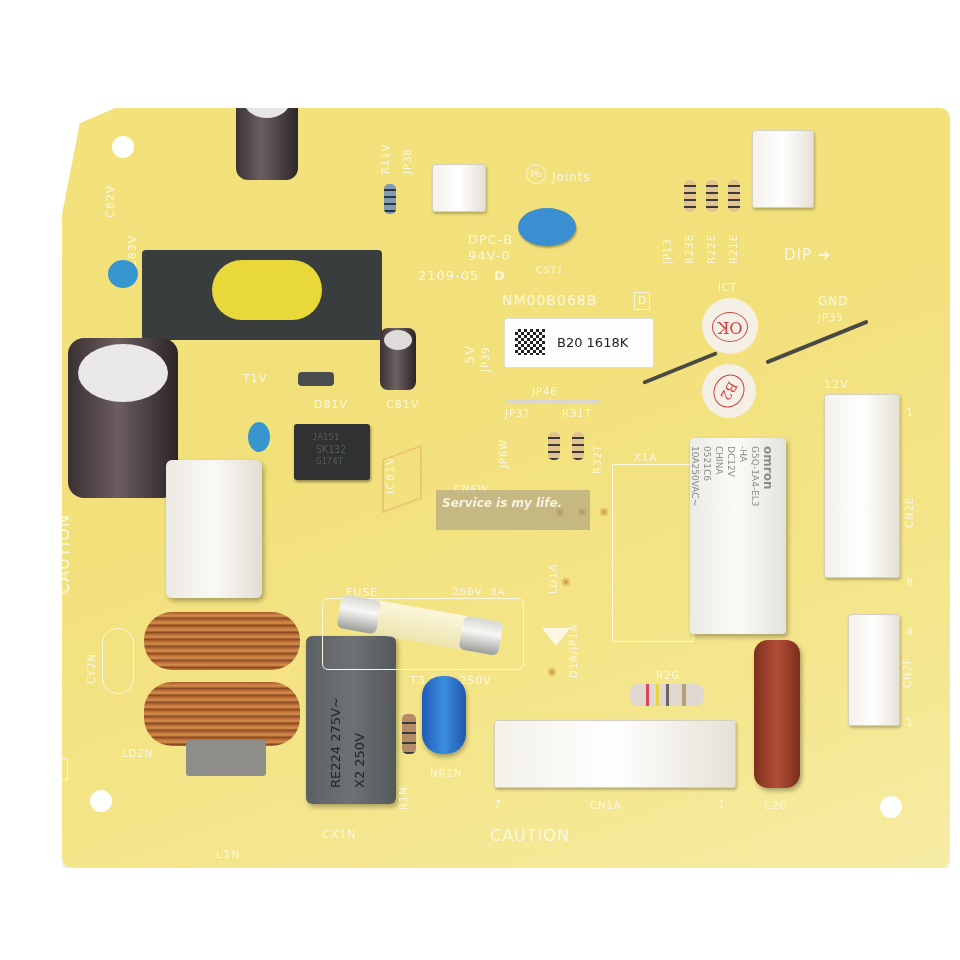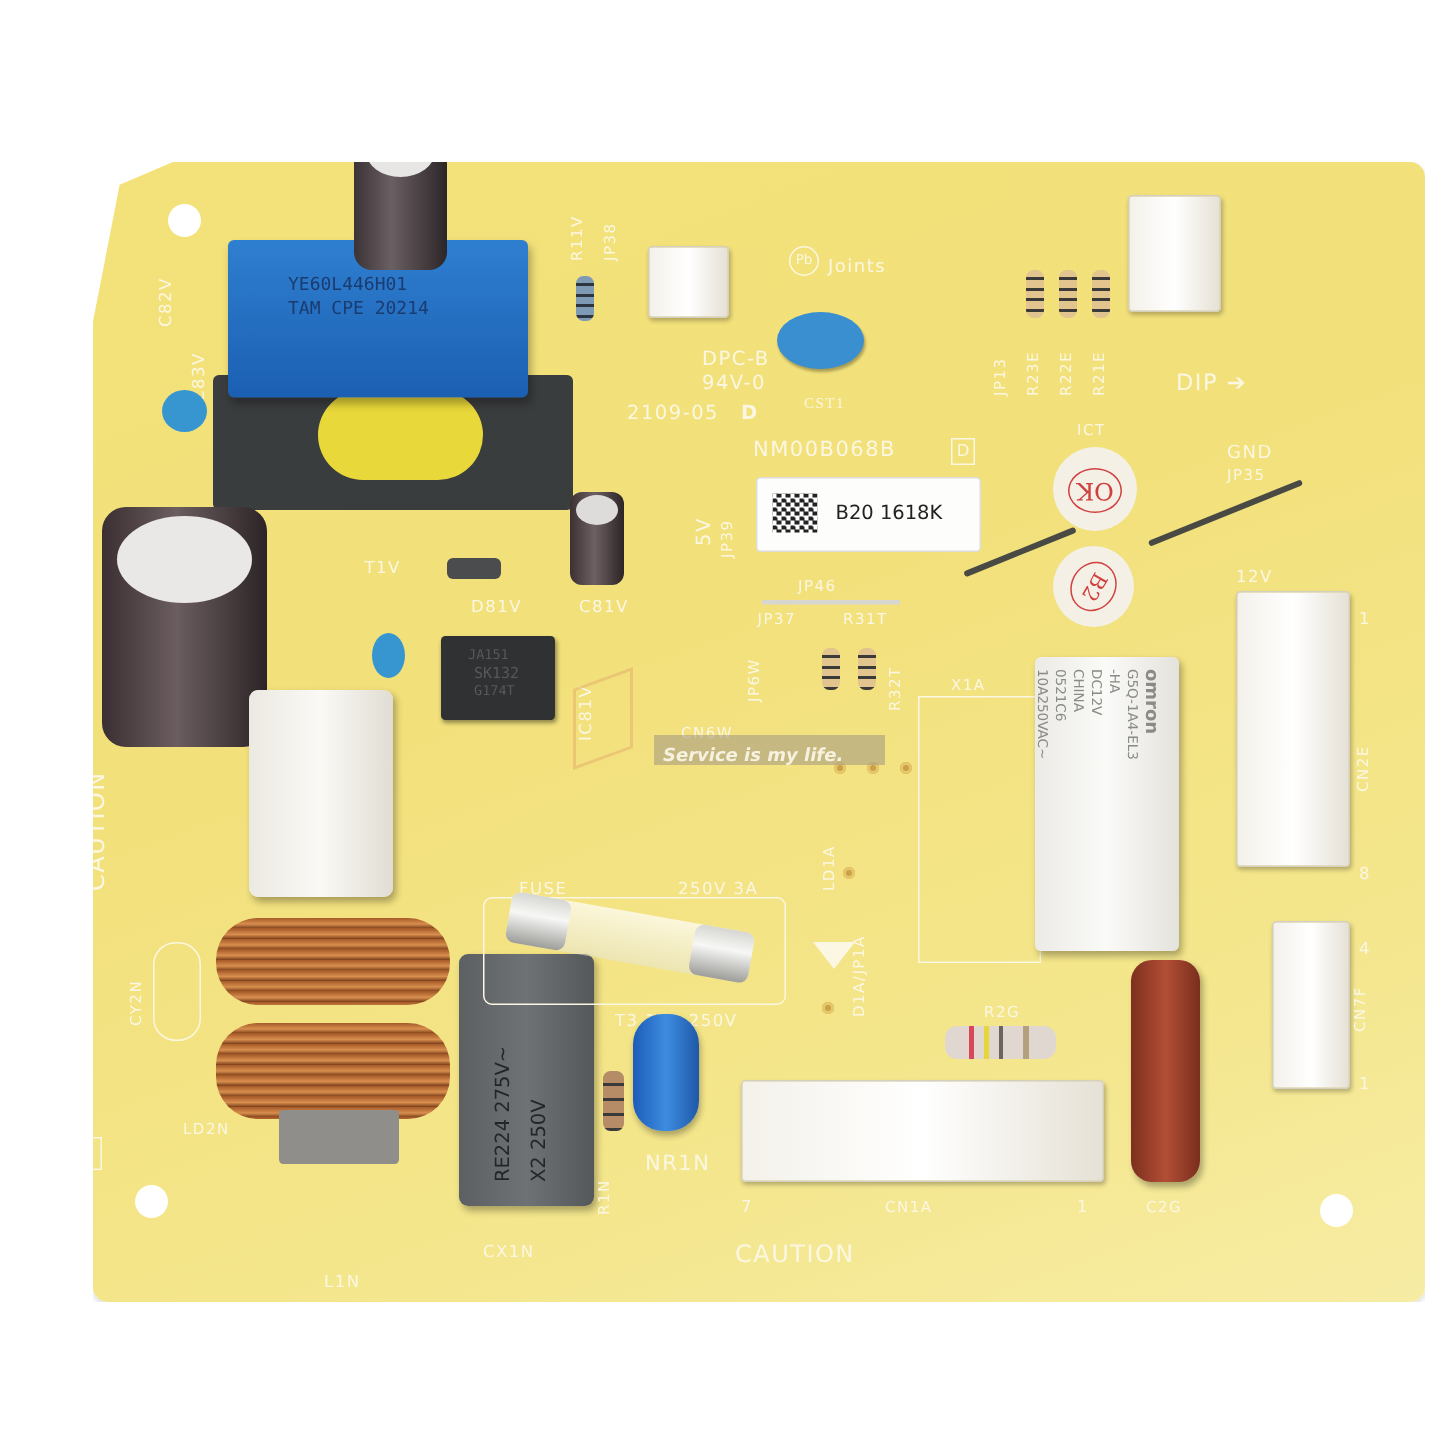--- a/index.html
+++ b/index.html
@@ -25,24 +25,20 @@
   <div class="hole" style="left:50px;top:28px;width:22px;height:22px;"></div>
   <div class="hole" style="left:28px;top:682px;width:22px;height:22px;"></div>
   <div class="hole" style="left:818px;top:688px;width:22px;height:22px;"></div>
 
   <div class="silk v" style="left:42px;top:110px;">C82V</div>
   <div class="silk v" style="left:64px;top:160px;">C83V</div>
 
   <div class="abs" style="left:80px;top:52px;width:240px;height:180px;">
     <div class="abs" style="left:0;top:90px;width:240px;height:90px;background:#3a3d3e;border-radius:4px;"></div>
     <div class="abs" style="left:70px;top:100px;width:110px;height:60px;background:#e9d83a;border-radius:30px;"></div>
-    <div class="abs" style="left:10px;top:0;width:200px;height:105px;background:linear-gradient(180deg,#2f7fd0,#1b5fb2);border-radius:4px;box-shadow:2px 4px 6px rgba(0,0,0,.3);">
-      <div class="abs" style="left:40px;top:22px;font-family:'DejaVu Sans Mono',monospace;font-size:12px;color:#1a3c70;">YE60L446H01</div>
-      <div class="abs" style="left:40px;top:38px;font-family:'DejaVu Sans Mono',monospace;font-size:12px;color:#1a3c70;">TAM CPE 20214</div>
-    </div>
   </div>
   <div class="silk" style="left:181px;top:264px;">T1V</div>
 
   <div class="abs" style="left:174px;top:-28px;width:62px;height:100px;background:linear-gradient(90deg,#3b3336,#6a5f62 40%,#2d2628);border-radius:12px;">
     <div class="abs" style="left:8px;top:4px;width:46px;height:34px;border-radius:50%;background:#e7e6e4;"></div>
   </div>
 
   <div class="abs" style="left:46px;top:152px;width:30px;height:28px;background:#3796cf;border-radius:50%;"></div>
 
   <div class="abs" style="left:6px;top:230px;width:110px;height:160px;background:linear-gradient(90deg,#3a2f32,#6b5d60 45%,#2c2426);border-radius:16px;">
@@ -90,30 +86,30 @@
     <div class="abs" style="left:22px;top:152px;transform:rotate(-90deg);transform-origin:left top;font-size:13px;color:#242526;white-space:nowrap;">
       <span>RE224</span> <span>275V~</span>
     </div>
     <div class="abs" style="left:46px;top:152px;transform:rotate(-90deg);transform-origin:left top;font-size:13px;color:#242526;white-space:nowrap;">
       <span>X2</span> <span>250V</span>
     </div>
   </div>
   <div class="silk" style="left:260px;top:720px;">CX1N</div>
 
   <div class="silk" style="left:284px;top:478px;">FUSE</div>
-  <div class="silk" style="left:390px;top:478px;">250V 3A</div>
+  <div class="silk" style="left:390px;top:478px;font-family:Liberation Mono, monospace;">250V 3A</div>
   <div class="outline" style="left:260px;top:490px;width:200px;height:70px;"></div>
   <div class="abs" style="left:276px;top:500px;width:164px;height:34px;transform:rotate(10deg);background:linear-gradient(180deg,rgba(255,255,255,.7),rgba(230,230,220,.5));border-radius:6px;">
     <div class="abs" style="left:0;top:0;width:40px;height:34px;background:linear-gradient(180deg,#d6d6d2,#f7f7f5 40%,#9d9d9a);border-radius:6px;"></div>
     <div class="abs" style="right:0;top:0;width:40px;height:34px;background:linear-gradient(180deg,#d6d6d2,#f7f7f5 40%,#9d9d9a);border-radius:6px;"></div>
   </div>
   <div class="silk" style="left:348px;top:566px;">T3.15A 250V</div>
 
   <div class="abs" style="left:360px;top:568px;width:44px;height:78px;background:linear-gradient(90deg,#1d5cb8,#3d8ce0 50%,#1f58a8);border-radius:20px;box-shadow:1px 3px 4px rgba(0,0,0,.3);"></div>
-  <div class="silk" style="left:368px;top:660px;font-size:14px;">NR1N</div>
+  <div class="silk" style="left:368px;top:660px;font-size:10px;">NR1N</div>
 
   <div class="resistor" style="left:340px;top:606px;width:14px;height:40px;background:repeating-linear-gradient(180deg,#b68c66 0,#b68c66 8px,#3a3a3a 8px,#3a3a3a 10px);"></div>
   <div class="silk v" style="left:336px;top:702px;font-size:10px;">R1N</div>
 
   <div class="conn" style="left:432px;top:612px;width:240px;height:66px;"></div>
   <div class="silk" style="left:432px;top:690px;">7</div>
   <div class="silk" style="left:528px;top:692px;font-size:10px;">CN1A</div>
   <div class="silk" style="left:656px;top:690px;">1</div>
   <div class="silk" style="left:428px;top:718px;font-size:16px;">CAUTION</div>
 
@@ -217,16 +213,16 @@
 
   <div class="pad" style="left:494px;top:400px;"></div>
   <div class="pad" style="left:516px;top:400px;"></div>
   <div class="pad" style="left:538px;top:400px;"></div>
   <div class="pad" style="left:500px;top:470px;"></div>
   <div class="pad" style="left:486px;top:560px;"></div>
 </div>
 
 <div class="abs" style="left:390px;top:446px;width:230px;height:80px;">
   <div class="abs" style="left:-8px;top:6px;width:36px;height:50px;border:2px solid rgba(230,180,110,.6);transform:skewY(-20deg);"></div>
-  <div class="abs" style="left:46px;top:44px;width:154px;height:20px;background:rgba(160,150,130,.55);">
+  <div class="abs" style="left:46px;top:44px;width:154px;height:40px;background:rgba(160,150,130,.55);">
     <span style="display:block;color:#f7f1e0;font-size:12px;font-weight:bold;font-style:italic;line-height:26px;padding-left:6px;">Service is my life.</span>
   </div>
 </div>
 
 </body></html>

